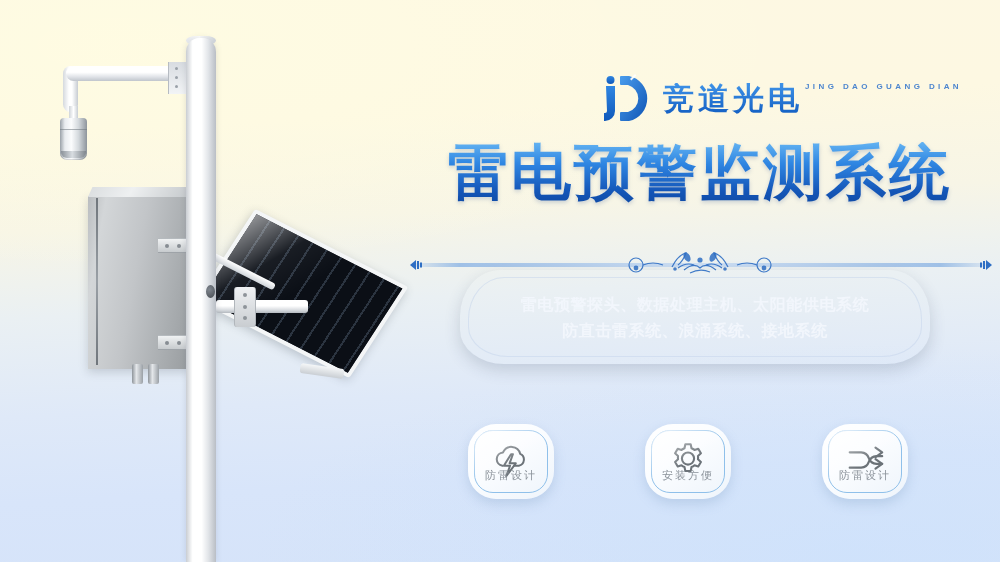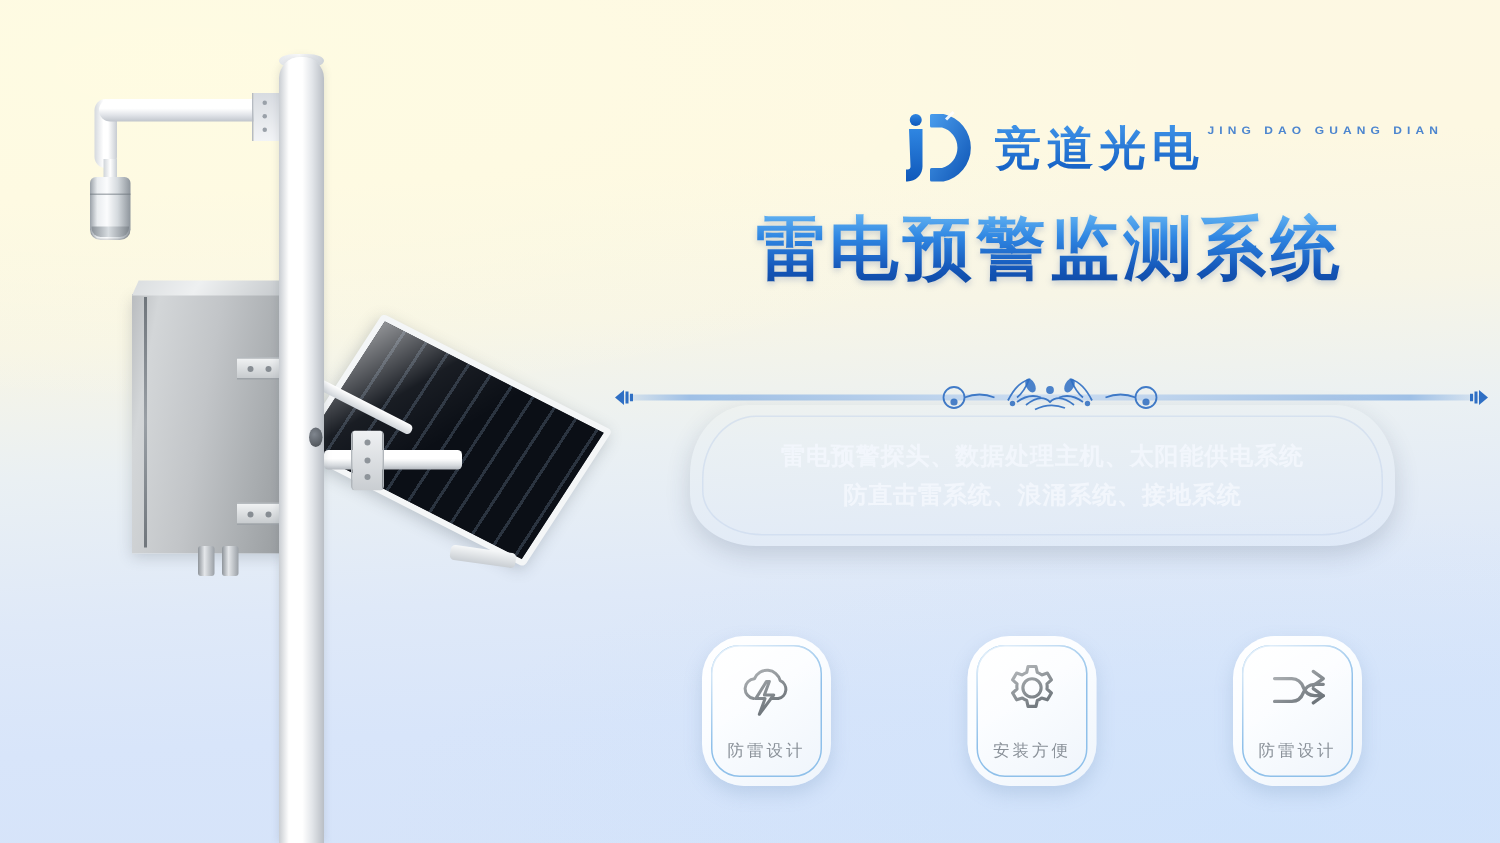--- a/index.html
+++ b/index.html
@@ -194,21 +194,21 @@
   }
   .logo-en {
     font-size:8px; letter-spacing:3.4px; color:#4d86cf; font-weight:700;
     transform: scaleY(.9); transform-origin:left top;
   }
 
   
   .title {
     position:absolute; left:0; right:0; top:142px;
     text-align:center;
-    font-size:46px; font-weight:700; letter-spacing:3px; line-height:1.05;
+    font-size:60px; font-weight:700; letter-spacing:3px; line-height:1.05;
     font-family:"Liberation Serif","DejaVu Serif",serif;
     background: linear-gradient(180deg,#63b3f2 0%,#2f86e2 34%,#1456b8 78%,#0f4aa4 100%);
     -webkit-background-clip:text; background-clip:text; color:transparent;
     filter: drop-shadow(0 2px 2px rgba(30,70,140,.22));
   }
 
   
   .divider {
     position:absolute; left:14px; top:263px; width:572px; height:4px;
     background: linear-gradient(90deg, rgba(120,165,225,.15) 0%, #9fc0e6 8%, #cfe0f3 50%, #9fc0e6 92%, rgba(120,165,225,.15) 100%);
@@ -239,21 +239,21 @@
   .desc-text {
     position:absolute; left:0; right:0; top:22px;
     text-align:center; color:#f2f6fc;
     font-size:16px; line-height:26px; letter-spacing:.6px; font-weight:700;
   }
   .desc-text span { display:block; }
 
   
   .cards { position:absolute; left:58px; top:424px; width:490px; height:100px; }
   .card {
-    position:absolute; top:0; width:86px; height:100px;
+    position:absolute; top:0; width:86px; height:75px;
     border-radius:28px;
     background: linear-gradient(145deg,#ffffff 0%,#fbfdff 42%,#eef4fb 100%);
     box-shadow: 0 5px 12px rgba(120,150,190,.28);
   }
   .card:nth-child(1){ left:10px; }
   .card:nth-child(2){ left:187px; }
   .card:nth-child(3){ left:364px; }
   .card-outline {
     position:absolute; left:6px; top:6px; right:6px; bottom:6px;
     border:1.3px solid #8fc0ea; border-radius:19px;

